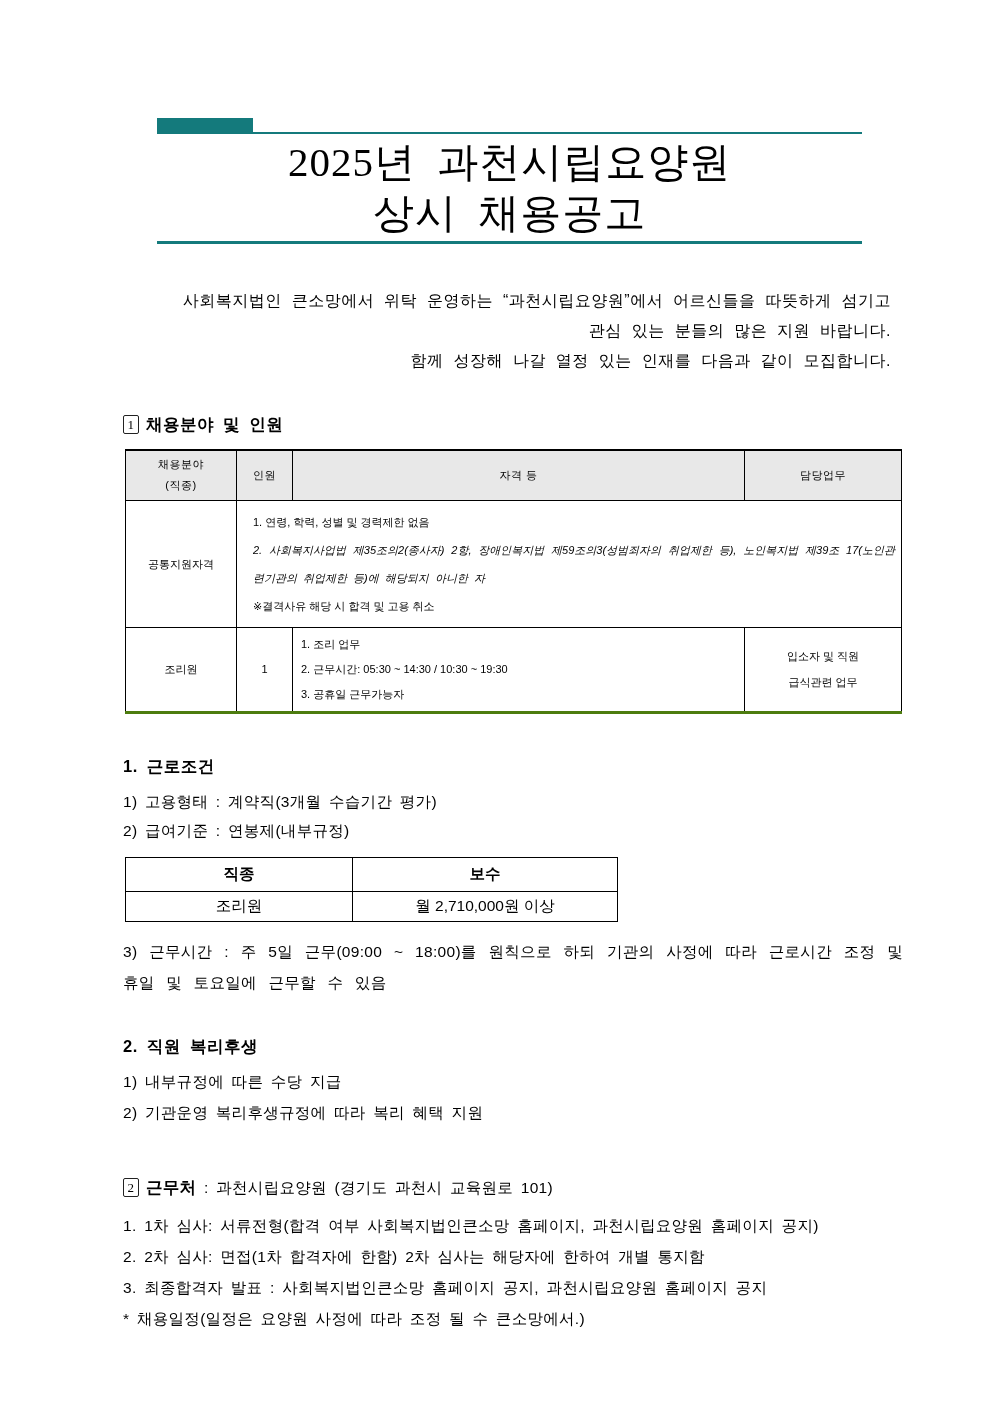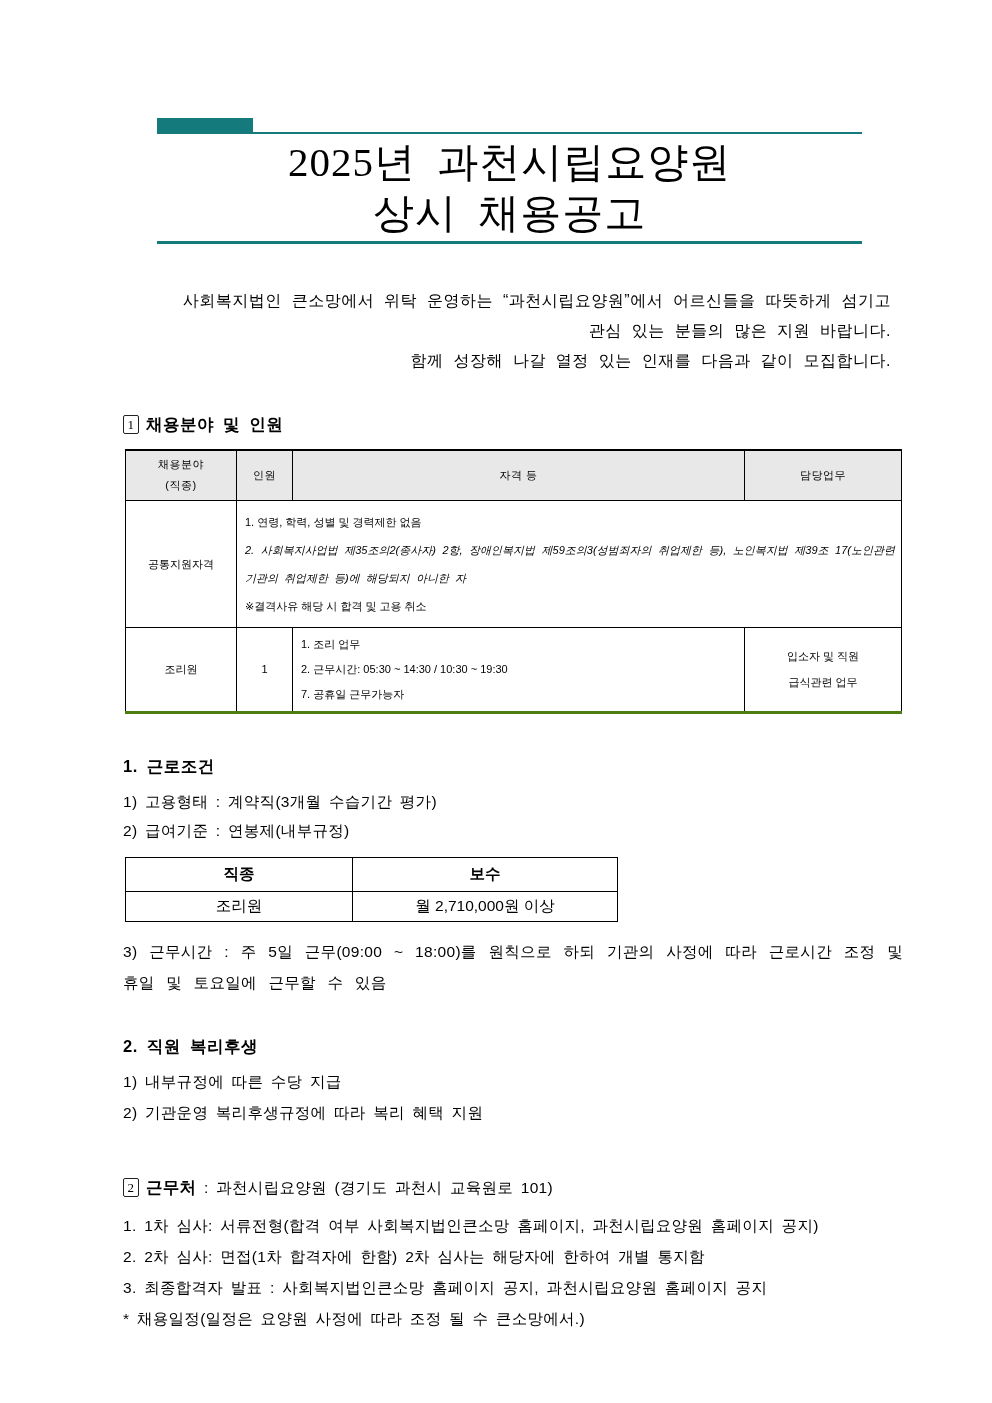--- a/index.html
+++ b/index.html
@@ -47,21 +47,21 @@
     margin: 13px 0 0 2px; width: 776px; border-collapse: collapse; table-layout: fixed;
     border-top: 2.5px solid #000; border-bottom: 3px solid #4d7c0f;
     font-size: 11px;
   }
   table.recruit th, table.recruit td { border: 1px solid #000; vertical-align: middle; }
   table.recruit th {
     background: #e8e8e8; font-weight: normal; text-align: center;
     height: 50px; line-height: 21px; letter-spacing: 0.5px;
   }
   table.recruit td.center { text-align: center; }
-  table.recruit td.qualcell { padding: 7px 6px 7px 8px; line-height: 28px; }
+  table.recruit td.qualcell { padding: 7px 6px 7px 16px; line-height: 28px; }
   table.recruit td.qualcell .just { text-align: justify; word-spacing: 3px; font-style: italic; }
   table.recruit td.listcell { padding: 4px 6px 4px 8px; line-height: 25px; }
   table.recruit td.dutycell { text-align: center; line-height: 26px; }
   .col-field { width: 111px; } .col-cnt { width: 56px; }
   .col-qual { width: 452px; } .col-duty { width: 157px; }
 
   
   .plain-line { font-size: 15.5px; line-height: 29px; letter-spacing: 0.3px; word-spacing: 3px; }
   .just-para { font-size: 15.5px; line-height: 31px; text-align: justify; word-spacing: 7px; letter-spacing: 0.3px; }
 
@@ -133,21 +133,21 @@
           <div class="just">2. 사회복지사업법 제35조의2(종사자) 2항, 장애인복지법 제59조의3(성범죄자의 취업제한 등), 노인복지법 제39조 17(노인관련기관의 취업제한 등)에 해당되지 아니한 자</div>
           <div>※결격사유 해당 시 합격 및 고용 취소</div>
         </td>
       </tr>
       <tr>
         <td class="center">조리원</td>
         <td class="center">1</td>
         <td class="listcell">
           <div>1. 조리 업무</div>
           <div>2. 근무시간: 05:30 ~ 14:30 / 10:30 ~ 19:30</div>
-          <div>7. 공휴일 근무가능자</div>
+          <div>3. 공휴일 근무가능자</div>
         </td>
         <td class="dutycell">
           <div>입소자 및 직원</div>
           <div>급식관련 업무</div>
         </td>
       </tr>
     </tbody>
       </table>
 
     <div class="sec-heading mt40" style="margin-top:42px;">1. 근로조건</div>

